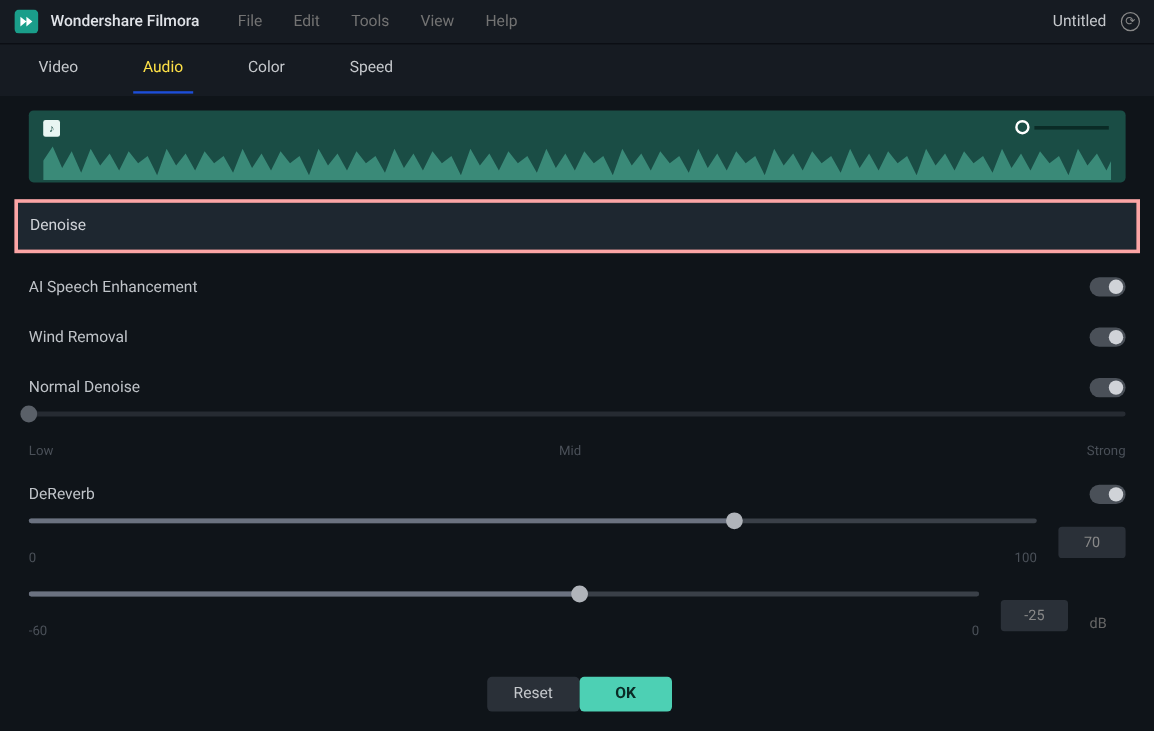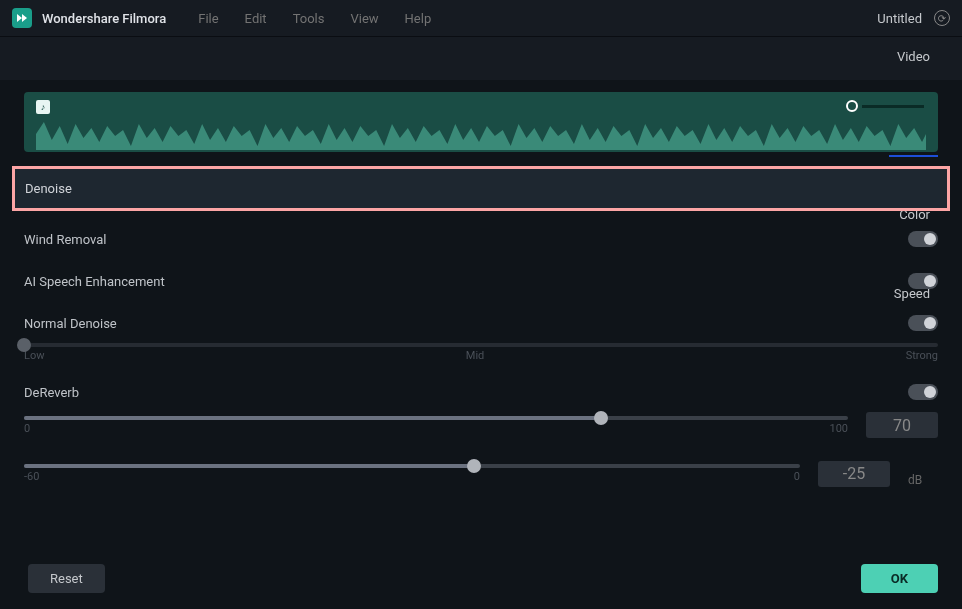--- a/index.html
+++ b/index.html
@@ -6,21 +6,21 @@
 body { width: 962px; height: 609px; background: #0f1419; color: #c5c8cc; overflow: hidden; }
 
 .titlebar { height: 36px; background: #161b22; display: flex; align-items: center; padding: 0 12px; font-size: 13px; }
 .titlebar .logo { width: 20px; height: 20px; margin-right: 10px; display: flex; align-items: center; justify-content: center; }
 .titlebar .app-name { font-weight: 500; color: #e0e3e8; margin-right: 32px; }
 .titlebar .menu { display: flex; gap: 26px; }
 .titlebar .menu span { cursor: pointer; color: #737373; text-align: center; }
 .titlebar .right { margin-left: auto; display: flex; align-items: flex-end; gap: 12px; }
 .titlebar .proj-icon { width: 16px; height: 16px; border: 1.5px solid #888; border-radius: 50%; display:flex; align-items:center; justify-content:center; font-size:10px; color:#888;}
 
-.tabbar { height: 44px; background: #161b22; display: flex; align-items: flex-end; padding: 0 24px; gap: 38px; border-top: 1px solid #0a0d12; flex-direction: column; }
+.tabbar { height: 44px; background: #161b22; display: flex; align-items: flex-start; padding: 0 24px; gap: 38px; border-top: 1px solid #0a0d12; }
 .tabbar .tab { font-size: 13px; padding: 12px 8px; cursor: pointer; color: #c5c8cc; border-bottom: 2px solid transparent; }
 .tabbar .tab.active { color: #fde047; border-bottom: 2px solid #1d4ed8; }
 
 .content { padding: 12px 24px 0 24px; height: calc(100% - 36px - 44px); display: flex; flex-direction: column; }
 
 .waveform-box { background: #1a4d45; border-radius: 4px; padding: 8px 12px 2px 12px; position: relative; margin-bottom: 14px; }
 .wave-header { display: flex; align-items: center; gap: 8px; font-size: 12px; color: #e8f5f2; margin-bottom: 4px; }
 .music-ico { width: 14px; height: 14px; background: #e8f5f2; border-radius: 2px; display:flex; align-items:center; justify-content:center; color:#1a4d45; font-size:9px; font-weight:bold;}
 .wave-svg { width: 100%; height: 32px; display: block; }
 .wave-knob { position: absolute; right: 80px; top: 8px; width: 12px; height: 12px; border: 2px solid #fff; border-radius: 50%; background: #1a4d45; }
@@ -32,30 +32,30 @@
 .row .label { color: #bfc3c8; }
 
 .toggle { width: 30px; height: 16px; background: #4a5058; border-radius: 8px; position: relative; cursor: pointer; }
 .toggle::after { content:""; position:absolute; width:12px; height:12px; background:#d0d3d8; border-radius:50%; top:2px; right:2px; }
 
 .slider-row { margin-top: 6px; margin-bottom: 2px; }
 .slider-track { position: relative; height: 4px; background: #3a4048; border-radius: 2px; width: 100%; }
 .slider-track.disabled { background: #262b32; }
 .slider-fill { position:absolute; height:100%; background:#6b7280; border-radius:2px; left:0; }
 .slider-thumb { position:absolute; width:14px; height:14px; background:#b0b4ba; border-radius:50%; top:50%; transform:translate(-50%,-50%); }
-.slider-labels { display:flex; justify-content:space-between; font-size:11px; color:#4a5058; margin-top:2px; }
+.slider-labels { display:flex; justify-content:space-between; font-size:11px; color:#4a5058; margin-top:22px; }
 .slider-labels.three { justify-content: space-between; }
 .slider-with-value { display:flex; align-items:center; gap:18px; }
 .slider-with-value .slider-wrap { flex:1; }
-.value-box { width:72px; height:26px; background:#2a3038; border-radius:3px; display:flex; align-items:center; justify-content:center; font-size:16px; color:#888; }
+.value-box { width:56px; height:26px; background:#2a3038; border-radius:3px; display:flex; align-items:center; justify-content:center; font-size:12px; color:#888; }
 .unit-box { width:30px; font-size:12px; color:#666; text-align:left;margin-top:13px; }
 
 .group { margin-bottom: 14px; }
 
-.footer { margin-top: auto; display:flex; justify-content:space-between; padding: 12px 0 16px 4px; }
+.footer { margin-top: auto; display:flex; justify-content:center; padding: 12px 0 16px 4px; }
 .btn { padding: 7px 22px; border-radius: 4px; font-size: 13px; cursor: pointer; border:none; }
 .btn-reset { background: #2a3038; color: #c5c8cc; }
 .btn-ok { background: #4dd0b4; color: #0a2b26; font-weight:700; padding: 7px 30px; }
 </style>
 </head>
 <body>
 
 <div class="titlebar">
   <div class="logo">
     <svg width="20" height="20" viewBox="0 0 20 20">
@@ -96,28 +96,28 @@
     <div class="wave-line"></div>
     <div class="wave-knob"></div>
   </div>
 
   <div class="section-header">
     <span>Denoise</span>
   </div>
 
   <div class="group">
     <div class="row">
-      <span class="label">Wind Removal</span>
+      <span class="label">AI Speech Enhancement</span>
       <div class="toggle"></div>
     </div>
   </div>
 
   <div class="group">
     <div class="row">
-      <span class="label">AI Speech Enhancement</span>
+      <span class="label">Wind Removal</span>
       <div class="toggle"></div>
     </div>
   </div>
 
   <div class="group">
     <div class="row">
       <span class="label">Normal Denoise</span>
       <div class="toggle"></div>
     </div>
     <div class="slider-row">

